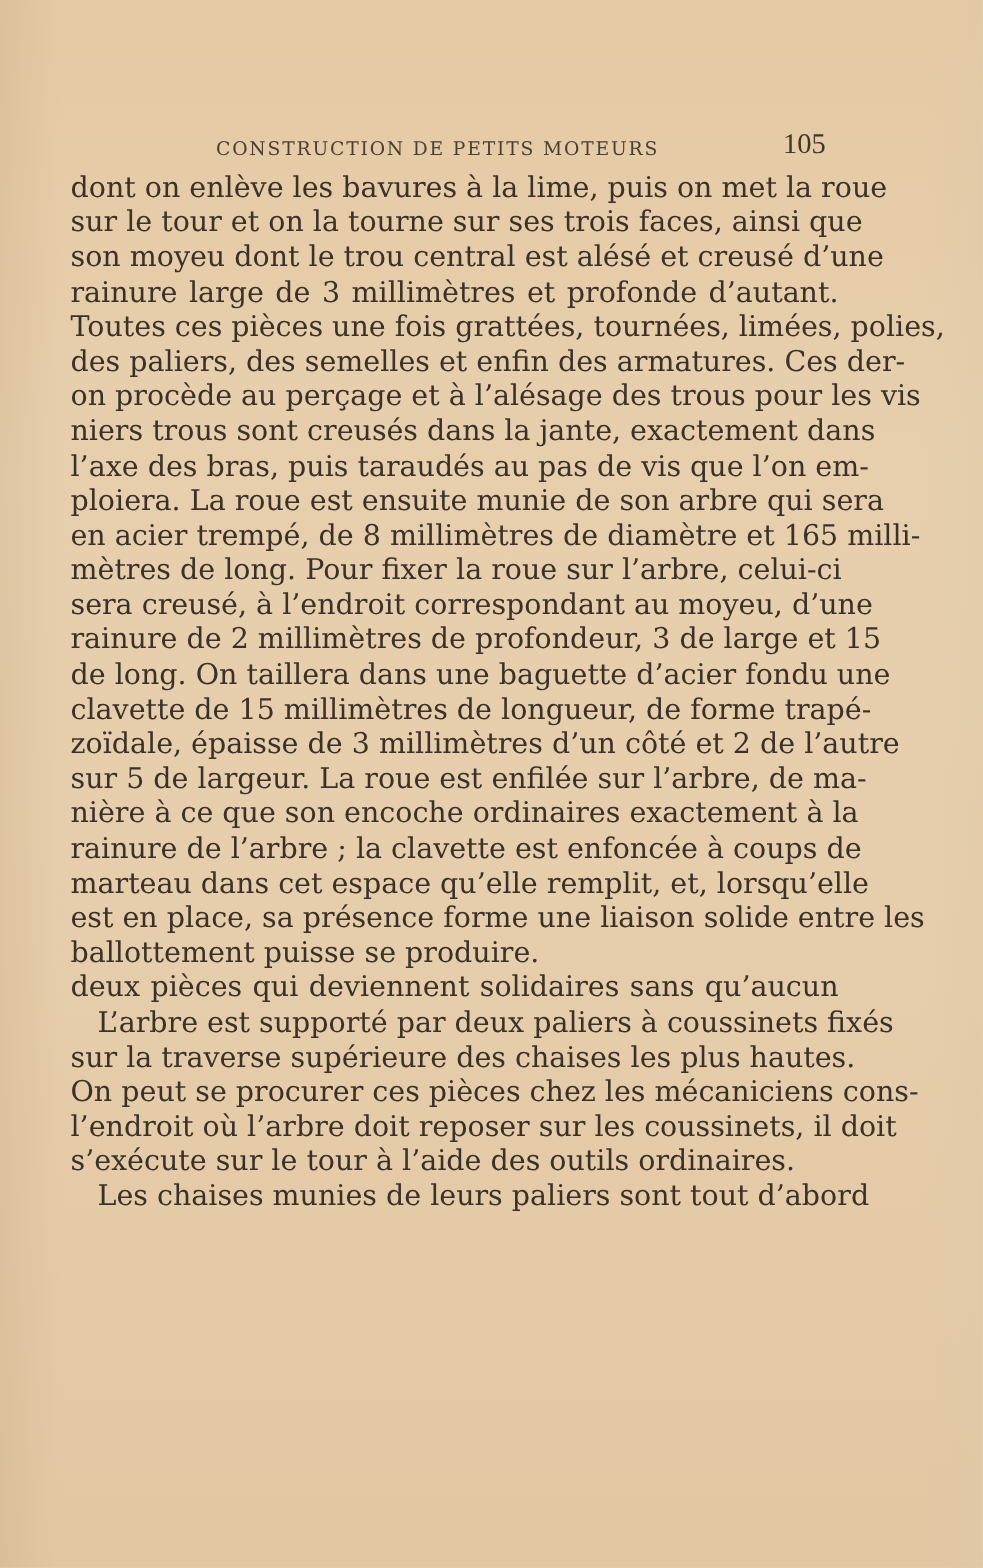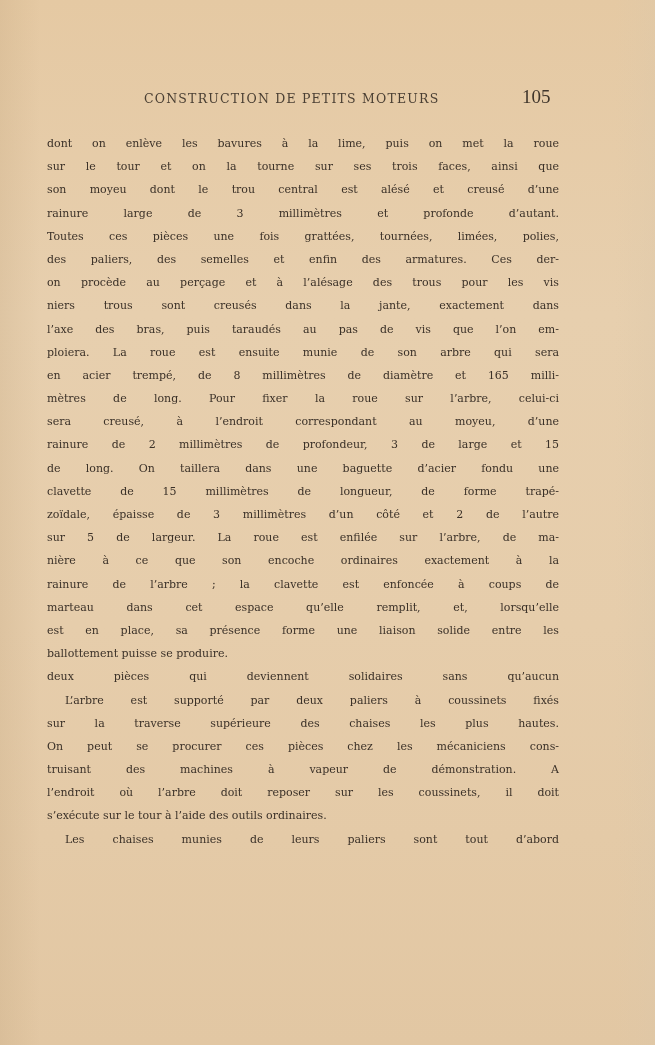--- a/index.html
+++ b/index.html
@@ -40,25 +40,25 @@
     .page-number {
       position: absolute;
       left: 522px;
       top: 0px;
       font-family: "Liberation Serif", serif;
       font-size: 19px;
       color: #3f352b;
     }
     .body-text {
       position: absolute;
-      top: 132px;
+      top: 114px;
       left: 47px;
       width: 512px;
       font-family: "DejaVu Serif", serif;
-      font-size: 11px;
+      font-size: 19px;
       line-height: 23.2px;
       color: #3b3128;
     }
     .line {
       display: block;
       white-space: nowrap;
       text-align: justify;
       text-align-last: justify;
       height: 23.2px;
       overflow: visible;
@@ -102,19 +102,18 @@
     <span class="line">nière à ce que son encoche ordinaires exactement à la</span>
     <span class="line">rainure de l’arbre ; la clavette est enfoncée à coups de</span>
     <span class="line">marteau dans cet espace qu’elle remplit, et, lorsqu’elle</span>
     <span class="line">est en place, sa présence forme une liaison solide entre les</span>
     <span class="line last">ballottement puisse se produire.</span>
     <span class="line">deux pièces qui deviennent solidaires sans qu’aucun</span>
 
     <span class="line indent">L’arbre est supporté par deux paliers à coussinets fixés</span>
     <span class="line">sur la traverse supérieure des chaises les plus hautes.</span>
     <span class="line">On peut se procurer ces pièces chez les mécaniciens cons-</span>
-    <span class="line">truisant des machines à vapeur de démonstration. A</span>
     <span class="line">l’endroit où l’arbre doit reposer sur les coussinets, il doit</span>
     <span class="line last">s’exécute sur le tour à l’aide des outils ordinaires.</span>
 
     <span class="line indent">Les chaises munies de leurs paliers sont tout d’abord</span>
   </div>
 </div>
 
 </body></html>

